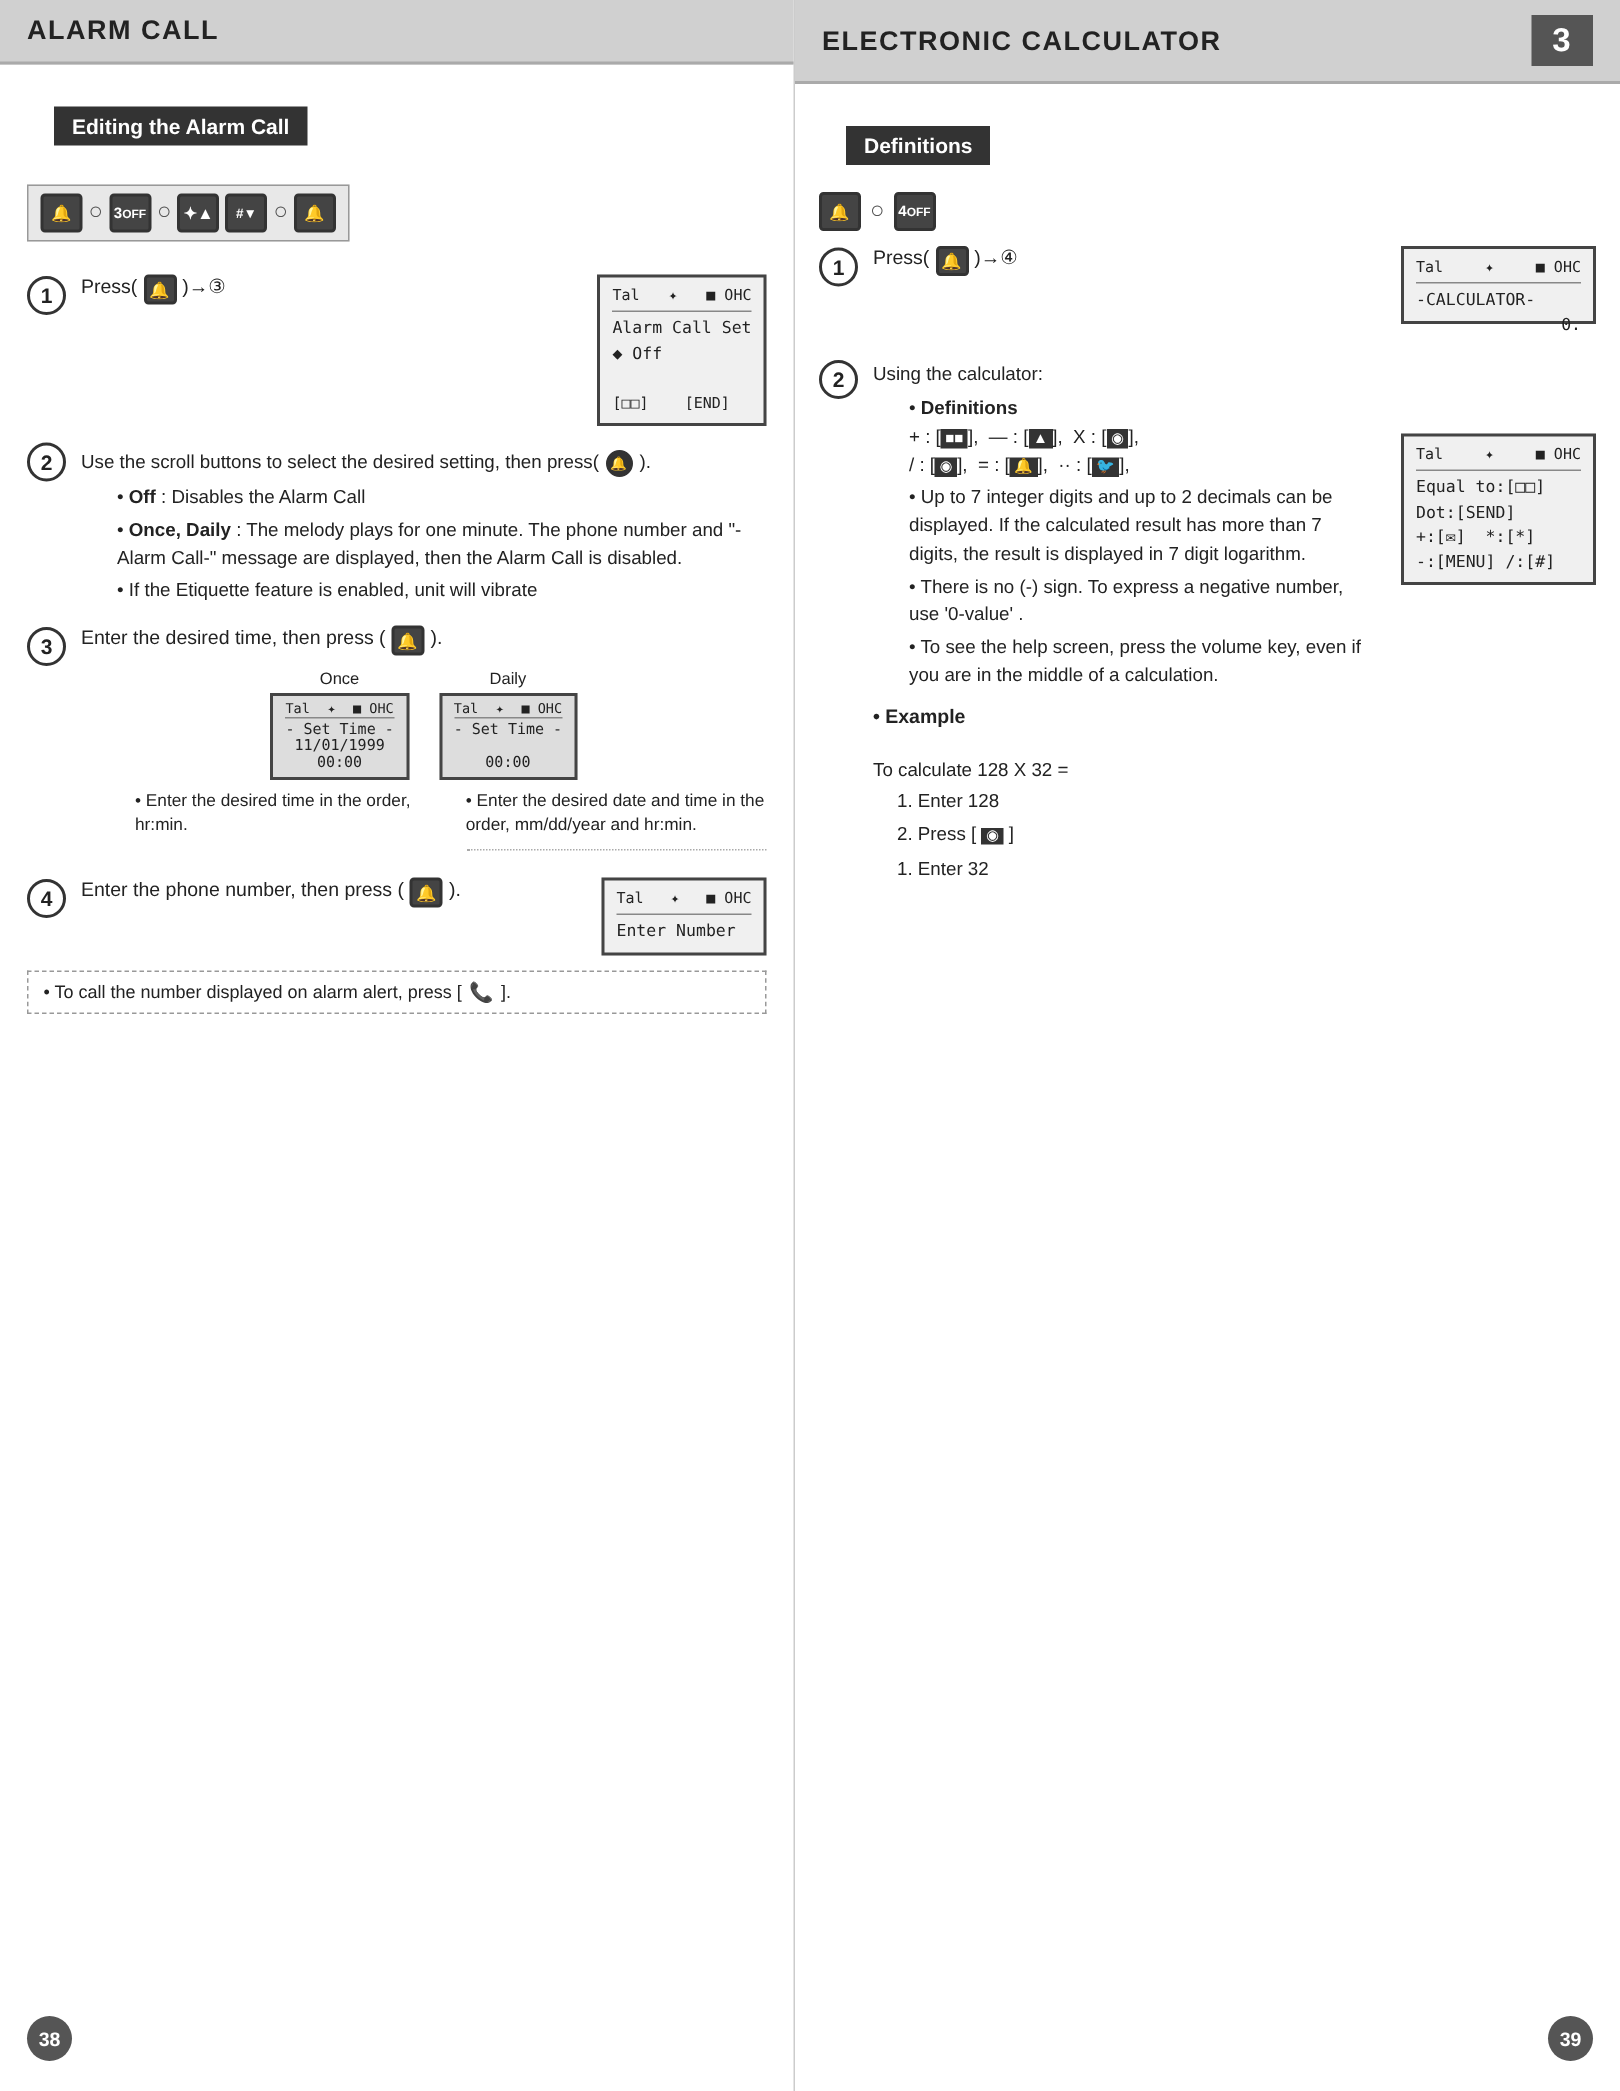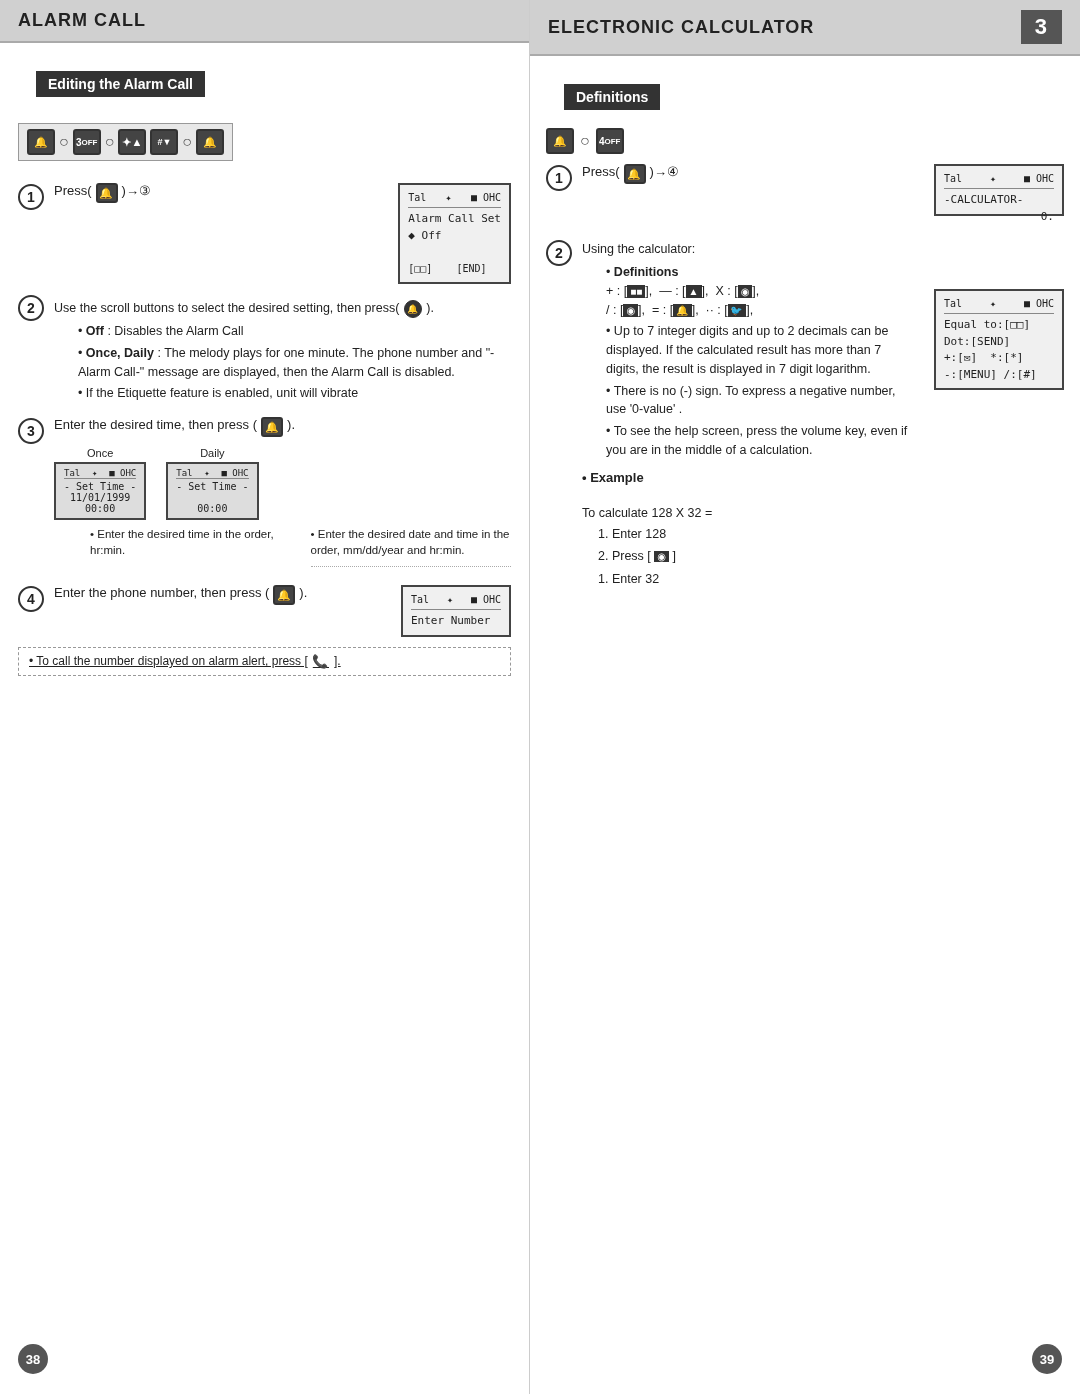--- a/index.html
+++ b/index.html
@@ -187,38 +187,38 @@
     .bullet-list li::before {
       content: "• ";
     }
 
     
     .time-display-row {
       display: flex;
       gap: 20px;
       margin: 10px 0 6px 24px;
       align-items: flex-start;
+      justify-content: center;
     }
 
     .time-label {
       font-size: 11px;
       text-align: center;
       margin-bottom: 3px;
     }
 
     
     .bottom-note {
       border: 1px dashed #999;
       padding: 6px 10px;
       font-size: 12px;
       margin: 10px 18px;
       display: flex;
       align-items: center;
       gap: 5px;
-      text-decoration: underline;
     }
 
     
     .page-badge {
       width: 30px;
       height: 30px;
       background: #555;
       color: #fff;
       border-radius: 50%;
       display: flex;

